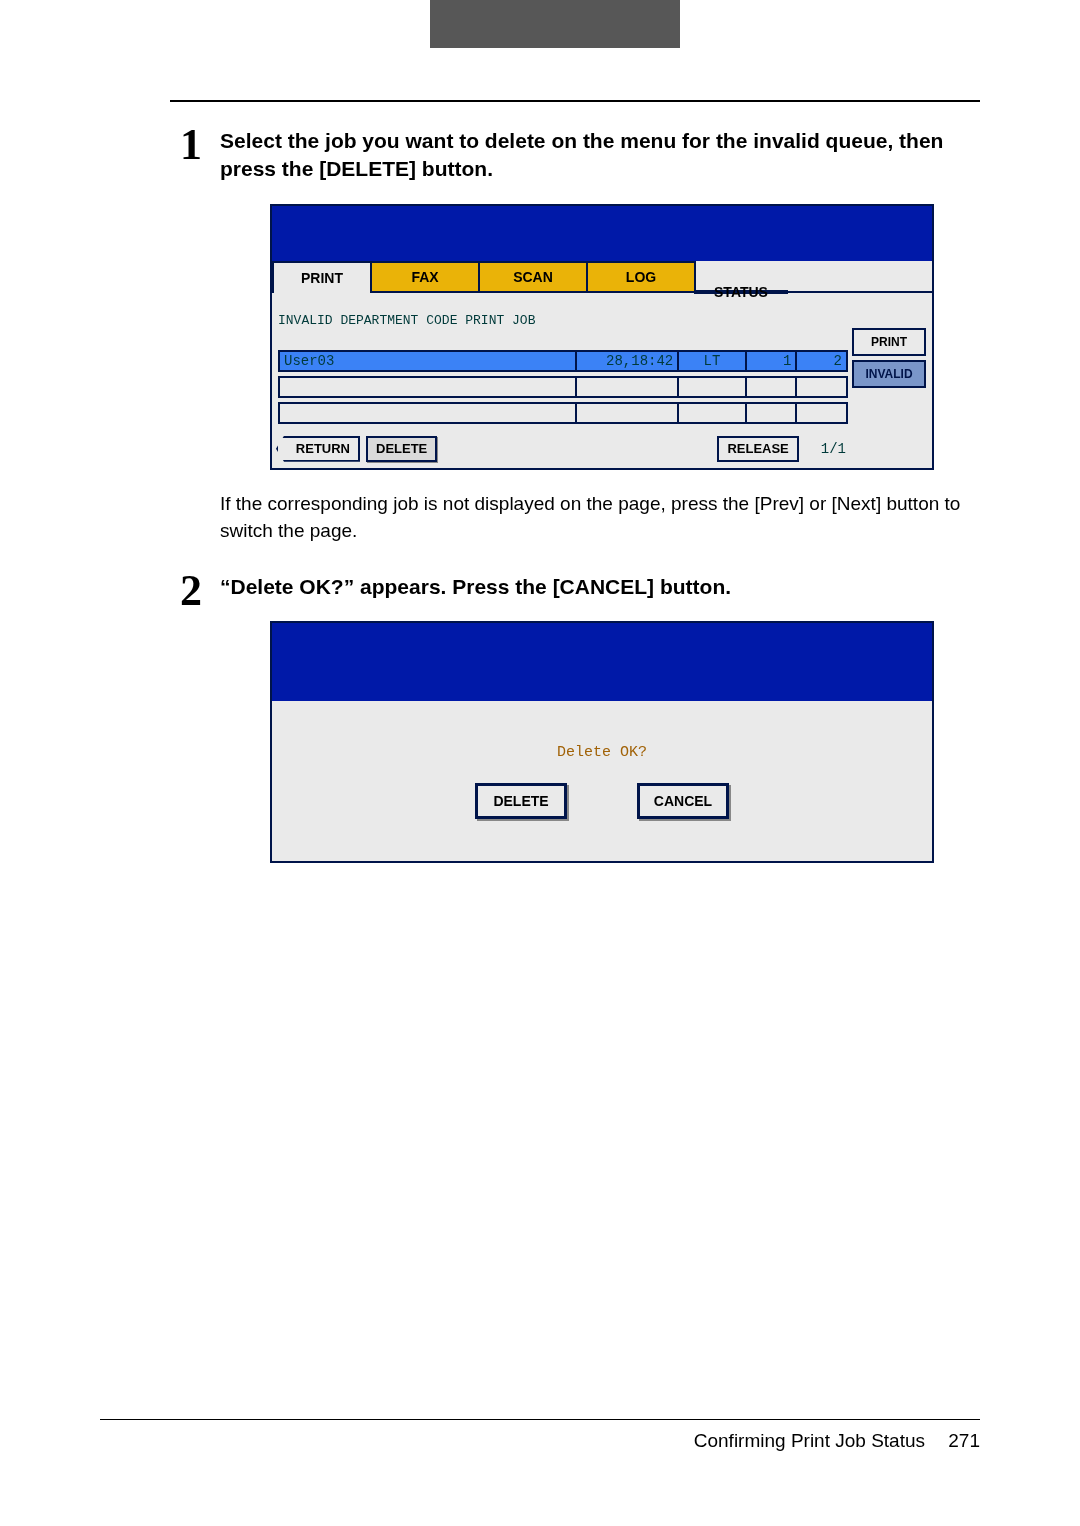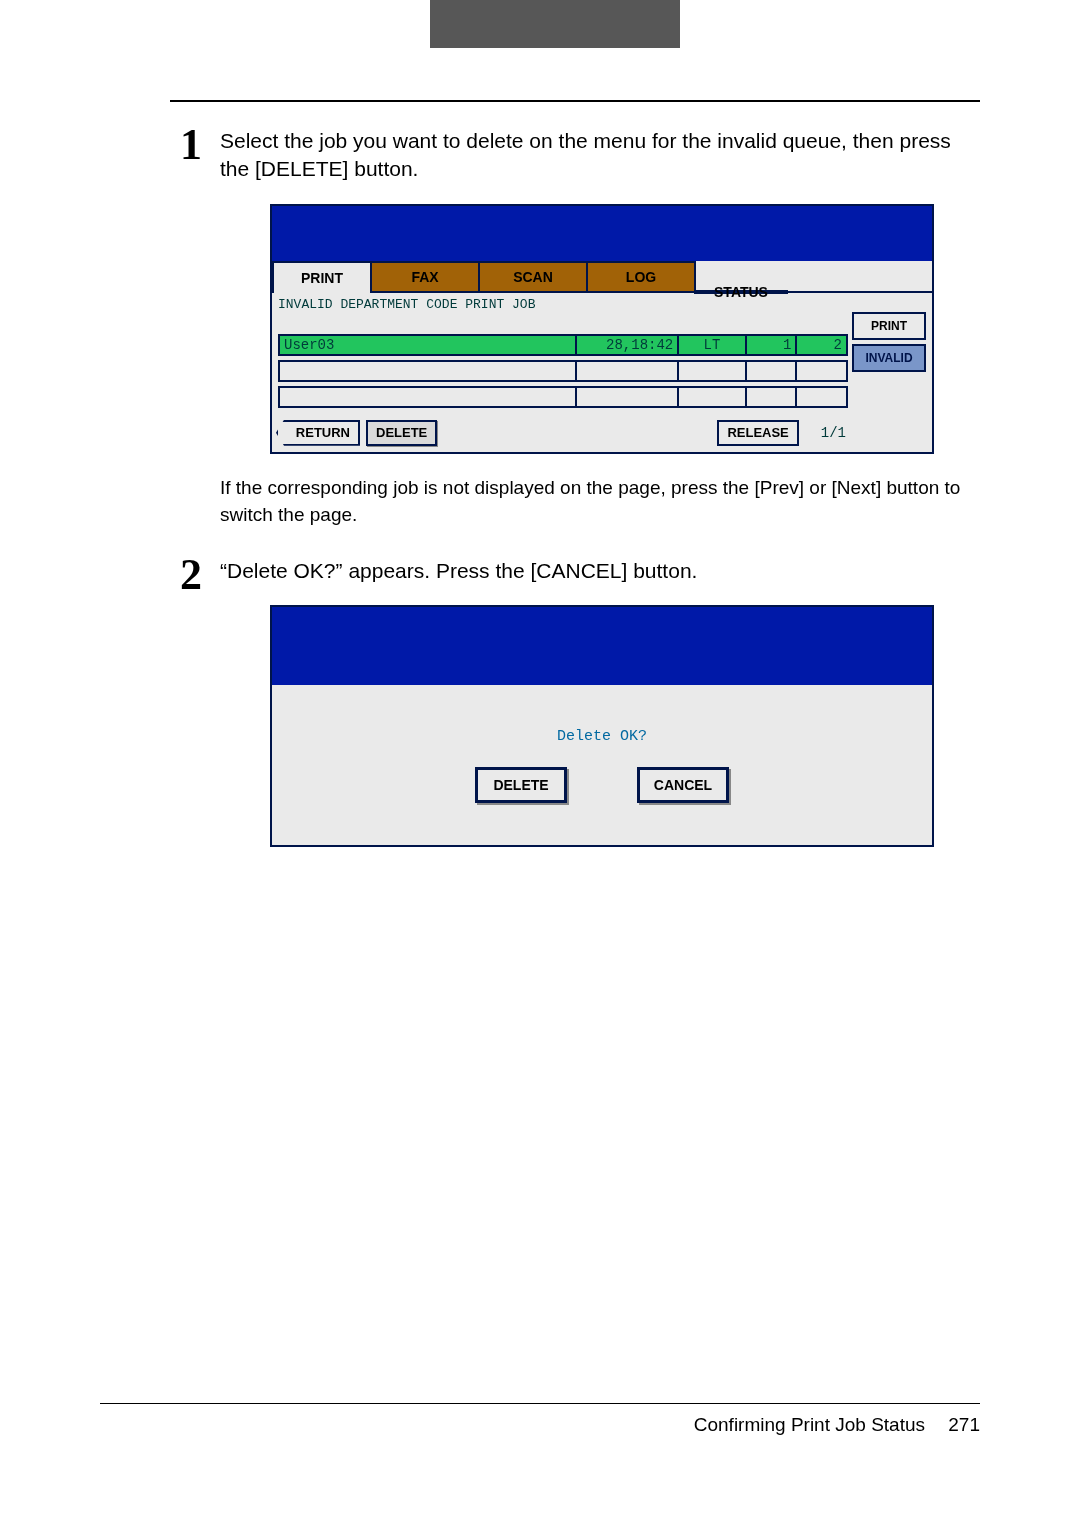--- a/index.html
+++ b/index.html
@@ -46,21 +46,21 @@
   .step-num {
     position: absolute;
     left: 10px;
     top: -8px;
     font-family: "Times New Roman", serif;
     font-size: 44px;
     font-weight: bold;
   }
   .step-title {
     font-size: 21px;
-    font-weight: normal;
+    font-weight: bold;
     line-height: 1.35;
   }
   .step-body {
     font-size: 19px;
     line-height: 1.45;
     margin-top: 16px;
   }
   
   .scr-wrap {
     margin: 20px 0 20px 50px;
@@ -85,28 +85,29 @@
     font-family: Arial, sans-serif;
     font-weight: bold;
     font-size: 14px;
     display: flex;
     align-items: center;
     justify-content: center;
     background: #e9e9e9;
     margin-right: -2px;
   }
   .tab.active { width: 96px; background: #eaeaea; border-color:#00144a; }
-  .tab.inactive { width: 106px; background: #a16207; border-bottom: 2px solid #00144a; }
+  .tab.inactive { width: 106px; background: #eab308; border-bottom: 2px solid #00144a; }
   .tab.status { width: 90px; margin-top: 29px; }
   .tab.remainder { flex: 1; border: none; border-bottom: 2px solid #00144a; background: transparent; }
   .sub-title {
     font-family: "Courier New", monospace;
     font-size: 13px;
     color: #003a3a;
     padding: 4px 6px 0 6px;
+    margin-top: 16px;
   }
   .queue-area {
     position: relative;
     height: 140px;
   }
   .side-buttons {
     position: absolute;
     right: 6px;
     top: 0;
     width: 74px;
@@ -132,21 +133,21 @@
     position: absolute;
     left: 6px;
     right: 86px;
     top: 22px;
   }
   .row {
     display: flex;
     height: 22px;
     margin-bottom: 4px;
   }
-  .row.selected .cell { background: #22c55e; }
+  .row.selected .cell { background: #3b82f6; }
   .cell {
     border: 2px solid #00144a;
     font-family: "Courier New", monospace;
     font-size: 14px;
     color: #003a3a;
     display: flex;
     align-items: center;
     padding: 0 4px;
     background: #eaeaea;
     margin-right: -2px;
@@ -205,21 +206,21 @@
     background: #eaeaea;
     height: 160px;
     display: flex;
     flex-direction: column;
     align-items: center;
     justify-content: center;
   }
   .ask {
     font-family: "Courier New", monospace;
     font-size: 15px;
-    color: #0369a1;
+    color: #a16207;
     margin-bottom: 22px;
   }
   .dlg-row { display:flex; gap: 70px; }
   .dlg-btn {
     border: 3px solid #00144a;
     width: 86px;
     height: 30px;
     font-size: 14px;
     font-weight: bold;
     display: flex;

